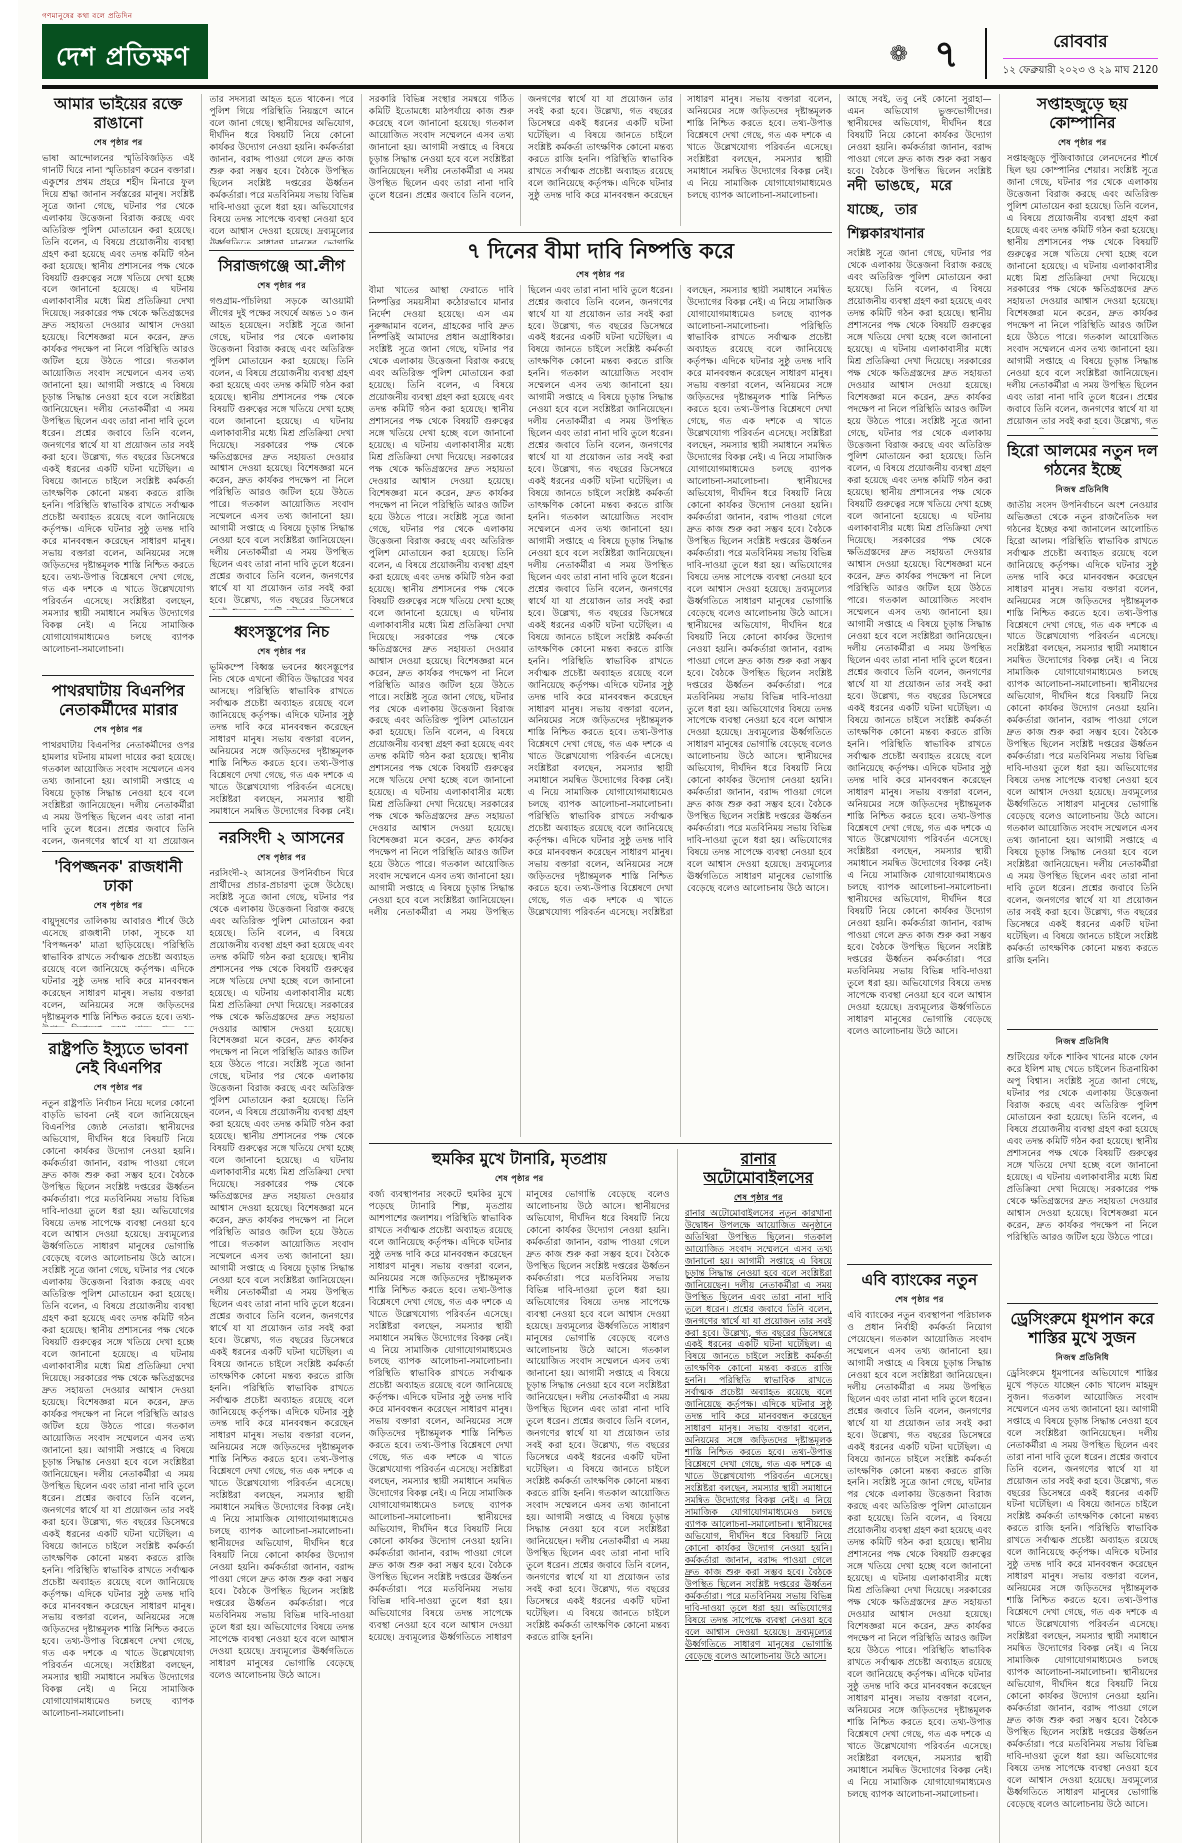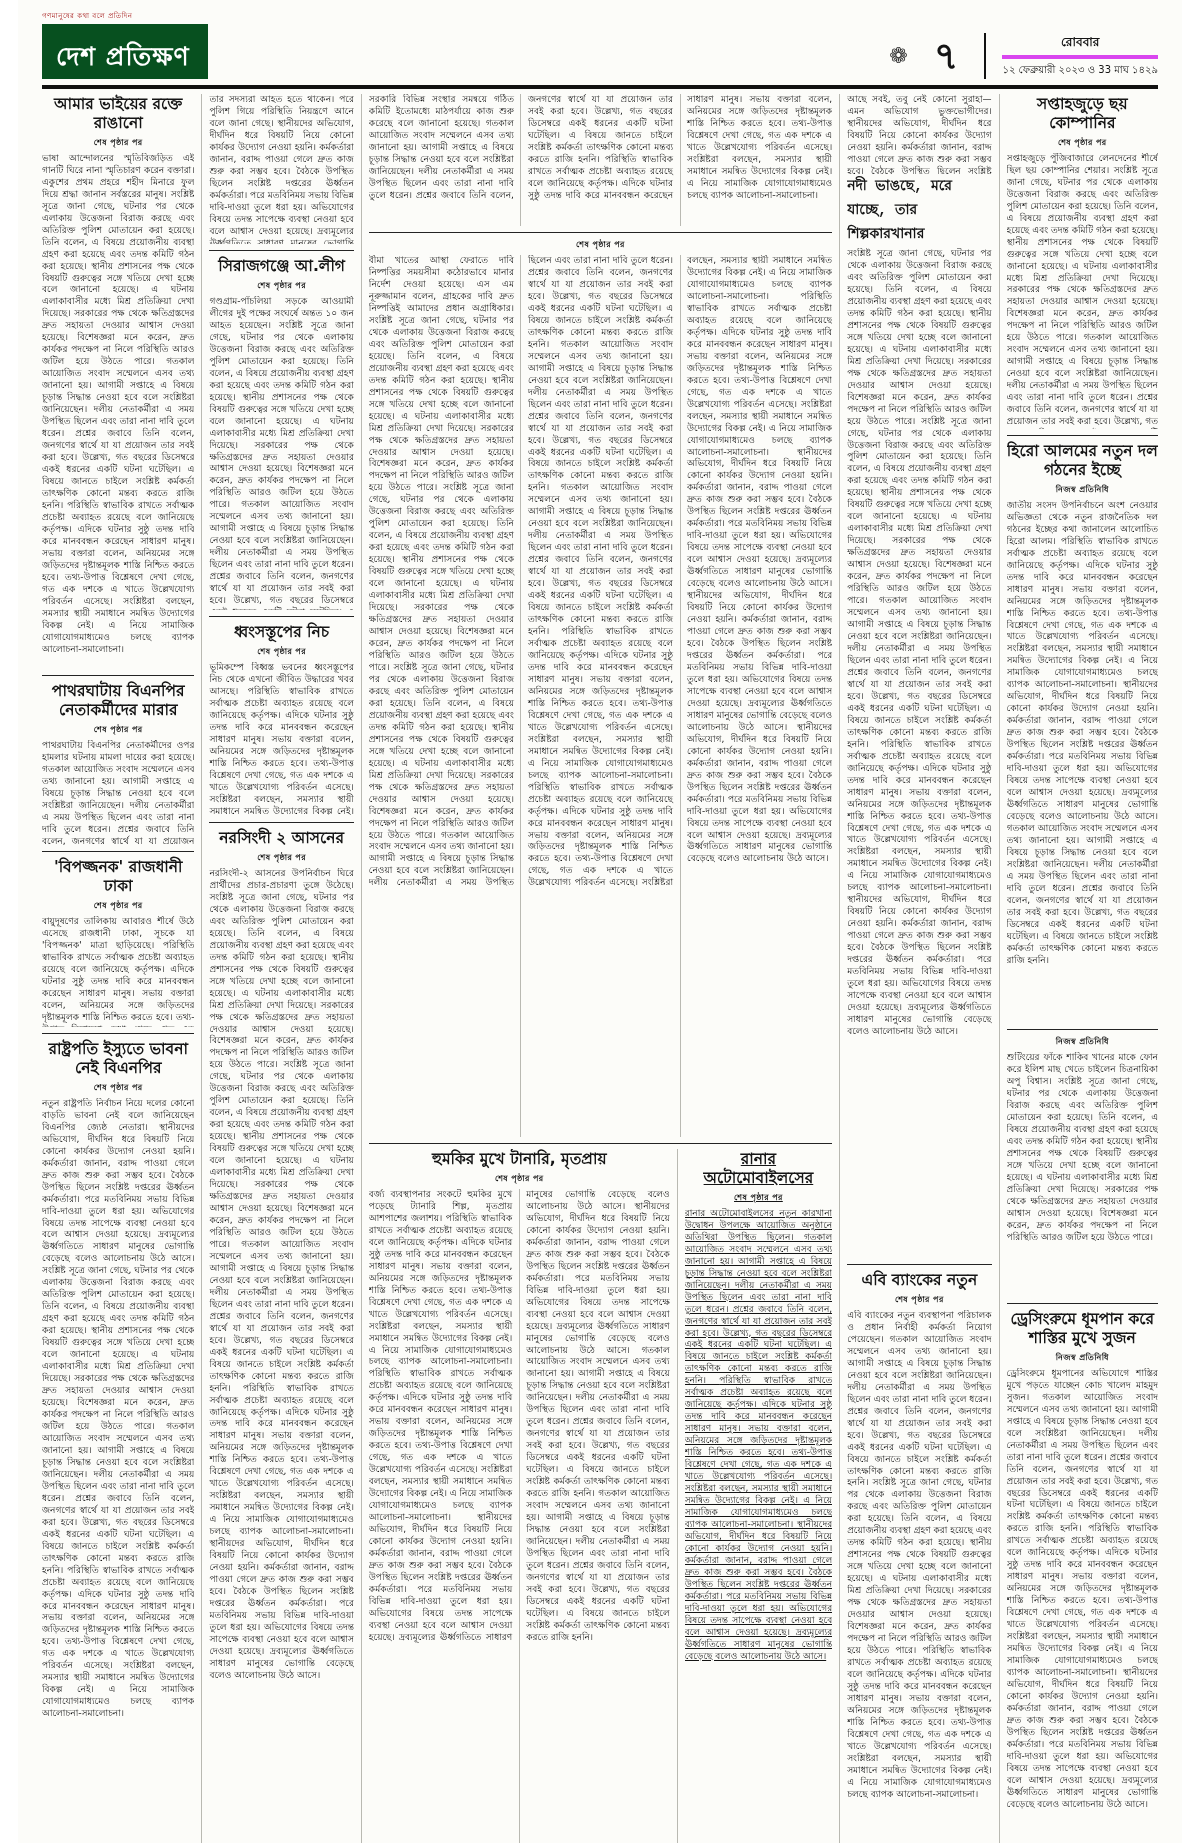--- a/index.html
+++ b/index.html
@@ -20,21 +20,21 @@
   .logo {
     background: #07501f; color: #fff; font-weight: bold;
     font-size: 25px; line-height: 1; padding: 20px 18px 10px 14px; letter-spacing: 1px;
   }
   .head-right { display: flex; align-items: center; gap: 14px; }
   .section-title { font-size: 31px; font-weight: 800; letter-spacing: 1px; }
   .ornament { font-size: 22px; color: #333; line-height: 1; }
   .pagenum { font-size: 38px; font-weight: bold; padding: 0 12px; line-height: 1; }
   .datebox { border-left: 2px solid #111; padding-left: 16px; text-align: center; }
   .datebox .day {
-    font-size: 12px; font-weight: bold; border-bottom: 4px solid #d946ef;
+    font-size: 17px; font-weight: bold; border-bottom: 1px solid #d946ef;
     padding: 0 8px 2px 8px; margin-bottom: 3px;
   }
   .datebox .date { font-size: 10px; }
   .head-rule { margin: 0 24px; border-top: 3px solid #111; height: 4px; border-bottom: 1px solid #111; }
   
   .grid {
     margin: 5px 24px 0 24px; height: 1758px;
     display: grid; grid-template-columns: repeat(7, 1fr);
     overflow: hidden;
   }
@@ -88,21 +88,21 @@
   <header class="masthead">
     <div class="logo-wrap">
       <div class="tagline">গণমানুষের কথা বলে প্রতিদিন</div>
       <div class="logo">দেশ প্রতিক্ষণ</div>
     </div>
     <div class="head-right">
       <div class="ornament">❁</div>
       <div class="pagenum">৭</div>
       <div class="datebox">
         <div class="day">রোববার</div>
-        <div class="date">১২ ফেব্রুয়ারী ২০২৩ ও 33 মাঘ ১৪২৯</div>
+        <div class="date">১২ ফেব্রুয়ারী ২০২৩ ও ২৯ মাঘ 2120</div>
       </div>
     </div>
   </header>
   <div class="head-rule"></div>
 
   <main class="grid">
 
     <section class="col" style="grid-column:1">
       <article style="height:575px">
         <h2 class="hl">আমার ভাইয়ের রক্তে রাঙানো</h2>
@@ -143,20 +143,21 @@
       <article class="ruled fill">
         <h2 class="hl">নরসিংদী ২ আসনের</h2>
         <div class="dateline">শেষ পৃষ্ঠার পর</div>
         <p class="body"><span>নরসিংদী-২ আসনের উপনির্বাচন ঘিরে প্রার্থীদের প্রচার-প্রচারণা তুঙ্গে উঠেছে। </span><span>সংশ্লিষ্ট সূত্রে জানা গেছে, ঘটনার পর থেকে এলাকায় উত্তেজনা বিরাজ করছে এবং অতিরিক্ত পুলিশ মোতায়েন করা হয়েছে। তিনি বলেন, এ বিষয়ে প্রয়োজনীয় ব্যবস্থা গ্রহণ করা হয়েছে এবং তদন্ত কমিটি গঠন করা হয়েছে। স্থানীয় প্রশাসনের পক্ষ থেকে বিষয়টি গুরুত্বের সঙ্গে খতিয়ে দেখা হচ্ছে বলে জানানো হয়েছে। এ ঘটনায় এলাকাবাসীর মধ্যে মিশ্র প্রতিক্রিয়া দেখা দিয়েছে। সরকারের পক্ষ থেকে ক্ষতিগ্রস্তদের দ্রুত সহায়তা দেওয়ার আশ্বাস দেওয়া হয়েছে। বিশেষজ্ঞরা মনে করেন, দ্রুত কার্যকর পদক্ষেপ না নিলে পরিস্থিতি আরও জটিল হয়ে উঠতে পারে। সংশ্লিষ্ট সূত্রে জানা গেছে, ঘটনার পর থেকে এলাকায় উত্তেজনা বিরাজ করছে এবং অতিরিক্ত পুলিশ মোতায়েন করা হয়েছে। তিনি বলেন, এ বিষয়ে প্রয়োজনীয় ব্যবস্থা গ্রহণ করা হয়েছে এবং তদন্ত কমিটি গঠন করা হয়েছে। স্থানীয় প্রশাসনের পক্ষ থেকে বিষয়টি গুরুত্বের সঙ্গে খতিয়ে দেখা হচ্ছে বলে জানানো হয়েছে। এ ঘটনায় এলাকাবাসীর মধ্যে মিশ্র প্রতিক্রিয়া দেখা দিয়েছে। সরকারের পক্ষ থেকে ক্ষতিগ্রস্তদের দ্রুত সহায়তা দেওয়ার আশ্বাস দেওয়া হয়েছে। বিশেষজ্ঞরা মনে করেন, দ্রুত কার্যকর পদক্ষেপ না নিলে পরিস্থিতি আরও জটিল হয়ে উঠতে পারে। </span><span>গতকাল আয়োজিত সংবাদ সম্মেলনে এসব তথ্য জানানো হয়। আগামী সপ্তাহে এ বিষয়ে চূড়ান্ত সিদ্ধান্ত নেওয়া হবে বলে সংশ্লিষ্টরা জানিয়েছেন। দলীয় নেতাকর্মীরা এ সময় উপস্থিত ছিলেন এবং তারা নানা দাবি তুলে ধরেন। প্রশ্নের জবাবে তিনি বলেন, জনগণের স্বার্থে যা যা প্রয়োজন তার সবই করা হবে। উল্লেখ্য, গত বছরের ডিসেম্বরে একই ধরনের একটি ঘটনা ঘটেছিল। এ বিষয়ে জানতে চাইলে সংশ্লিষ্ট কর্মকর্তা তাৎক্ষণিক কোনো মন্তব্য করতে রাজি হননি। </span><span>পরিস্থিতি স্বাভাবিক রাখতে সর্বাত্মক প্রচেষ্টা অব্যাহত রয়েছে বলে জানিয়েছে কর্তৃপক্ষ। এদিকে ঘটনার সুষ্ঠু তদন্ত দাবি করে মানববন্ধন করেছেন সাধারণ মানুষ। সভায় বক্তারা বলেন, অনিয়মের সঙ্গে জড়িতদের দৃষ্টান্তমূলক শাস্তি নিশ্চিত করতে হবে। তথ্য-উপাত্ত বিশ্লেষণে দেখা গেছে, গত এক দশকে এ খাতে উল্লেখযোগ্য পরিবর্তন এসেছে। সংশ্লিষ্টরা বলছেন, সমস্যার স্থায়ী সমাধানে সমন্বিত উদ্যোগের বিকল্প নেই। এ নিয়ে সামাজিক যোগাযোগমাধ্যমেও চলছে ব্যাপক আলোচনা-সমালোচনা। </span><span>স্থানীয়দের অভিযোগ, দীর্ঘদিন ধরে বিষয়টি নিয়ে কোনো কার্যকর উদ্যোগ নেওয়া হয়নি। কর্মকর্তারা জানান, বরাদ্দ পাওয়া গেলে দ্রুত কাজ শুরু করা সম্ভব হবে। বৈঠকে উপস্থিত ছিলেন সংশ্লিষ্ট দপ্তরের ঊর্ধ্বতন কর্মকর্তারা। পরে মতবিনিময় সভায় বিভিন্ন দাবি-দাওয়া তুলে ধরা হয়। অভিযোগের বিষয়ে তদন্ত সাপেক্ষে ব্যবস্থা নেওয়া হবে বলে আশ্বাস দেওয়া হয়েছে। দ্রব্যমূল্যের ঊর্ধ্বগতিতে সাধারণ মানুষের ভোগান্তি বেড়েছে বলেও আলোচনায় উঠে আসে। </span></p>
       </article>
     </section>
 
     <section class="group" style="grid-column:3 / span 3">
       <div class="group-top"><span>সরকারি বিভিন্ন সংস্থার সমন্বয়ে গঠিত কমিটি ইতোমধ্যে মাঠপর্যায়ে কাজ শুরু করেছে বলে জানানো হয়েছে। </span><span>গতকাল আয়োজিত সংবাদ সম্মেলনে এসব তথ্য জানানো হয়। আগামী সপ্তাহে এ বিষয়ে চূড়ান্ত সিদ্ধান্ত নেওয়া হবে বলে সংশ্লিষ্টরা জানিয়েছেন। দলীয় নেতাকর্মীরা এ সময় উপস্থিত ছিলেন এবং তারা নানা দাবি তুলে ধরেন। প্রশ্নের জবাবে তিনি বলেন, জনগণের স্বার্থে যা যা প্রয়োজন তার সবই করা হবে। উল্লেখ্য, গত বছরের ডিসেম্বরে একই ধরনের একটি ঘটনা ঘটেছিল। এ বিষয়ে জানতে চাইলে সংশ্লিষ্ট কর্মকর্তা তাৎক্ষণিক কোনো মন্তব্য করতে রাজি হননি। </span><span>পরিস্থিতি স্বাভাবিক রাখতে সর্বাত্মক প্রচেষ্টা অব্যাহত রয়েছে বলে জানিয়েছে কর্তৃপক্ষ। এদিকে ঘটনার সুষ্ঠু তদন্ত দাবি করে মানববন্ধন করেছেন সাধারণ মানুষ। সভায় বক্তারা বলেন, অনিয়মের সঙ্গে জড়িতদের দৃষ্টান্তমূলক শাস্তি নিশ্চিত করতে হবে। তথ্য-উপাত্ত বিশ্লেষণে দেখা গেছে, গত এক দশকে এ খাতে উল্লেখযোগ্য পরিবর্তন এসেছে। সংশ্লিষ্টরা বলছেন, সমস্যার স্থায়ী সমাধানে সমন্বিত উদ্যোগের বিকল্প নেই। এ নিয়ে সামাজিক যোগাযোগমাধ্যমেও চলছে ব্যাপক আলোচনা-সমালোচনা। </span></div>
       <article class="ruled group-article">
+        <h2 class="hl hl-lg">৭ দিনের বীমা দাবি নিষ্পত্তি করে</h2>
         <div class="dateline">শেষ পৃষ্ঠার পর</div>
         <p class="body group-body"><span>বীমা খাতের আস্থা ফেরাতে দাবি নিষ্পত্তির সময়সীমা কঠোরভাবে মানার নির্দেশ দেওয়া হয়েছে। এস এম নূরুজ্জামান বলেন, গ্রাহকের দাবি দ্রুত নিষ্পত্তিই আমাদের প্রধান অগ্রাধিকার। </span><span>সংশ্লিষ্ট সূত্রে জানা গেছে, ঘটনার পর থেকে এলাকায় উত্তেজনা বিরাজ করছে এবং অতিরিক্ত পুলিশ মোতায়েন করা হয়েছে। তিনি বলেন, এ বিষয়ে প্রয়োজনীয় ব্যবস্থা গ্রহণ করা হয়েছে এবং তদন্ত কমিটি গঠন করা হয়েছে। স্থানীয় প্রশাসনের পক্ষ থেকে বিষয়টি গুরুত্বের সঙ্গে খতিয়ে দেখা হচ্ছে বলে জানানো হয়েছে। এ ঘটনায় এলাকাবাসীর মধ্যে মিশ্র প্রতিক্রিয়া দেখা দিয়েছে। সরকারের পক্ষ থেকে ক্ষতিগ্রস্তদের দ্রুত সহায়তা দেওয়ার আশ্বাস দেওয়া হয়েছে। বিশেষজ্ঞরা মনে করেন, দ্রুত কার্যকর পদক্ষেপ না নিলে পরিস্থিতি আরও জটিল হয়ে উঠতে পারে। সংশ্লিষ্ট সূত্রে জানা গেছে, ঘটনার পর থেকে এলাকায় উত্তেজনা বিরাজ করছে এবং অতিরিক্ত পুলিশ মোতায়েন করা হয়েছে। তিনি বলেন, এ বিষয়ে প্রয়োজনীয় ব্যবস্থা গ্রহণ করা হয়েছে এবং তদন্ত কমিটি গঠন করা হয়েছে। স্থানীয় প্রশাসনের পক্ষ থেকে বিষয়টি গুরুত্বের সঙ্গে খতিয়ে দেখা হচ্ছে বলে জানানো হয়েছে। এ ঘটনায় এলাকাবাসীর মধ্যে মিশ্র প্রতিক্রিয়া দেখা দিয়েছে। সরকারের পক্ষ থেকে ক্ষতিগ্রস্তদের দ্রুত সহায়তা দেওয়ার আশ্বাস দেওয়া হয়েছে। বিশেষজ্ঞরা মনে করেন, দ্রুত কার্যকর পদক্ষেপ না নিলে পরিস্থিতি আরও জটিল হয়ে উঠতে পারে। সংশ্লিষ্ট সূত্রে জানা গেছে, ঘটনার পর থেকে এলাকায় উত্তেজনা বিরাজ করছে এবং অতিরিক্ত পুলিশ মোতায়েন করা হয়েছে। তিনি বলেন, এ বিষয়ে প্রয়োজনীয় ব্যবস্থা গ্রহণ করা হয়েছে এবং তদন্ত কমিটি গঠন করা হয়েছে। স্থানীয় প্রশাসনের পক্ষ থেকে বিষয়টি গুরুত্বের সঙ্গে খতিয়ে দেখা হচ্ছে বলে জানানো হয়েছে। এ ঘটনায় এলাকাবাসীর মধ্যে মিশ্র প্রতিক্রিয়া দেখা দিয়েছে। সরকারের পক্ষ থেকে ক্ষতিগ্রস্তদের দ্রুত সহায়তা দেওয়ার আশ্বাস দেওয়া হয়েছে। বিশেষজ্ঞরা মনে করেন, দ্রুত কার্যকর পদক্ষেপ না নিলে পরিস্থিতি আরও জটিল হয়ে উঠতে পারে। </span><span>গতকাল আয়োজিত সংবাদ সম্মেলনে এসব তথ্য জানানো হয়। আগামী সপ্তাহে এ বিষয়ে চূড়ান্ত সিদ্ধান্ত নেওয়া হবে বলে সংশ্লিষ্টরা জানিয়েছেন। দলীয় নেতাকর্মীরা এ সময় উপস্থিত ছিলেন এবং তারা নানা দাবি তুলে ধরেন। প্রশ্নের জবাবে তিনি বলেন, জনগণের স্বার্থে যা যা প্রয়োজন তার সবই করা হবে। উল্লেখ্য, গত বছরের ডিসেম্বরে একই ধরনের একটি ঘটনা ঘটেছিল। এ বিষয়ে জানতে চাইলে সংশ্লিষ্ট কর্মকর্তা তাৎক্ষণিক কোনো মন্তব্য করতে রাজি হননি। গতকাল আয়োজিত সংবাদ সম্মেলনে এসব তথ্য জানানো হয়। আগামী সপ্তাহে এ বিষয়ে চূড়ান্ত সিদ্ধান্ত নেওয়া হবে বলে সংশ্লিষ্টরা জানিয়েছেন। দলীয় নেতাকর্মীরা এ সময় উপস্থিত ছিলেন এবং তারা নানা দাবি তুলে ধরেন। প্রশ্নের জবাবে তিনি বলেন, জনগণের স্বার্থে যা যা প্রয়োজন তার সবই করা হবে। উল্লেখ্য, গত বছরের ডিসেম্বরে একই ধরনের একটি ঘটনা ঘটেছিল। এ বিষয়ে জানতে চাইলে সংশ্লিষ্ট কর্মকর্তা তাৎক্ষণিক কোনো মন্তব্য করতে রাজি হননি। গতকাল আয়োজিত সংবাদ সম্মেলনে এসব তথ্য জানানো হয়। আগামী সপ্তাহে এ বিষয়ে চূড়ান্ত সিদ্ধান্ত নেওয়া হবে বলে সংশ্লিষ্টরা জানিয়েছেন। দলীয় নেতাকর্মীরা এ সময় উপস্থিত ছিলেন এবং তারা নানা দাবি তুলে ধরেন। প্রশ্নের জবাবে তিনি বলেন, জনগণের স্বার্থে যা যা প্রয়োজন তার সবই করা হবে। উল্লেখ্য, গত বছরের ডিসেম্বরে একই ধরনের একটি ঘটনা ঘটেছিল। এ বিষয়ে জানতে চাইলে সংশ্লিষ্ট কর্মকর্তা তাৎক্ষণিক কোনো মন্তব্য করতে রাজি হননি। </span><span>পরিস্থিতি স্বাভাবিক রাখতে সর্বাত্মক প্রচেষ্টা অব্যাহত রয়েছে বলে জানিয়েছে কর্তৃপক্ষ। এদিকে ঘটনার সুষ্ঠু তদন্ত দাবি করে মানববন্ধন করেছেন সাধারণ মানুষ। সভায় বক্তারা বলেন, অনিয়মের সঙ্গে জড়িতদের দৃষ্টান্তমূলক শাস্তি নিশ্চিত করতে হবে। তথ্য-উপাত্ত বিশ্লেষণে দেখা গেছে, গত এক দশকে এ খাতে উল্লেখযোগ্য পরিবর্তন এসেছে। সংশ্লিষ্টরা বলছেন, সমস্যার স্থায়ী সমাধানে সমন্বিত উদ্যোগের বিকল্প নেই। এ নিয়ে সামাজিক যোগাযোগমাধ্যমেও চলছে ব্যাপক আলোচনা-সমালোচনা। পরিস্থিতি স্বাভাবিক রাখতে সর্বাত্মক প্রচেষ্টা অব্যাহত রয়েছে বলে জানিয়েছে কর্তৃপক্ষ। এদিকে ঘটনার সুষ্ঠু তদন্ত দাবি করে মানববন্ধন করেছেন সাধারণ মানুষ। সভায় বক্তারা বলেন, অনিয়মের সঙ্গে জড়িতদের দৃষ্টান্তমূলক শাস্তি নিশ্চিত করতে হবে। তথ্য-উপাত্ত বিশ্লেষণে দেখা গেছে, গত এক দশকে এ খাতে উল্লেখযোগ্য পরিবর্তন এসেছে। সংশ্লিষ্টরা বলছেন, সমস্যার স্থায়ী সমাধানে সমন্বিত উদ্যোগের বিকল্প নেই। এ নিয়ে সামাজিক যোগাযোগমাধ্যমেও চলছে ব্যাপক আলোচনা-সমালোচনা। পরিস্থিতি স্বাভাবিক রাখতে সর্বাত্মক প্রচেষ্টা অব্যাহত রয়েছে বলে জানিয়েছে কর্তৃপক্ষ। এদিকে ঘটনার সুষ্ঠু তদন্ত দাবি করে মানববন্ধন করেছেন সাধারণ মানুষ। সভায় বক্তারা বলেন, অনিয়মের সঙ্গে জড়িতদের দৃষ্টান্তমূলক শাস্তি নিশ্চিত করতে হবে। তথ্য-উপাত্ত বিশ্লেষণে দেখা গেছে, গত এক দশকে এ খাতে উল্লেখযোগ্য পরিবর্তন এসেছে। সংশ্লিষ্টরা বলছেন, সমস্যার স্থায়ী সমাধানে সমন্বিত উদ্যোগের বিকল্প নেই। এ নিয়ে সামাজিক যোগাযোগমাধ্যমেও চলছে ব্যাপক আলোচনা-সমালোচনা। </span><span>স্থানীয়দের অভিযোগ, দীর্ঘদিন ধরে বিষয়টি নিয়ে কোনো কার্যকর উদ্যোগ নেওয়া হয়নি। কর্মকর্তারা জানান, বরাদ্দ পাওয়া গেলে দ্রুত কাজ শুরু করা সম্ভব হবে। বৈঠকে উপস্থিত ছিলেন সংশ্লিষ্ট দপ্তরের ঊর্ধ্বতন কর্মকর্তারা। পরে মতবিনিময় সভায় বিভিন্ন দাবি-দাওয়া তুলে ধরা হয়। অভিযোগের বিষয়ে তদন্ত সাপেক্ষে ব্যবস্থা নেওয়া হবে বলে আশ্বাস দেওয়া হয়েছে। দ্রব্যমূল্যের ঊর্ধ্বগতিতে সাধারণ মানুষের ভোগান্তি বেড়েছে বলেও আলোচনায় উঠে আসে। স্থানীয়দের অভিযোগ, দীর্ঘদিন ধরে বিষয়টি নিয়ে কোনো কার্যকর উদ্যোগ নেওয়া হয়নি। কর্মকর্তারা জানান, বরাদ্দ পাওয়া গেলে দ্রুত কাজ শুরু করা সম্ভব হবে। বৈঠকে উপস্থিত ছিলেন সংশ্লিষ্ট দপ্তরের ঊর্ধ্বতন কর্মকর্তারা। পরে মতবিনিময় সভায় বিভিন্ন দাবি-দাওয়া তুলে ধরা হয়। অভিযোগের বিষয়ে তদন্ত সাপেক্ষে ব্যবস্থা নেওয়া হবে বলে আশ্বাস দেওয়া হয়েছে। দ্রব্যমূল্যের ঊর্ধ্বগতিতে সাধারণ মানুষের ভোগান্তি বেড়েছে বলেও আলোচনায় উঠে আসে। স্থানীয়দের অভিযোগ, দীর্ঘদিন ধরে বিষয়টি নিয়ে কোনো কার্যকর উদ্যোগ নেওয়া হয়নি। কর্মকর্তারা জানান, বরাদ্দ পাওয়া গেলে দ্রুত কাজ শুরু করা সম্ভব হবে। বৈঠকে উপস্থিত ছিলেন সংশ্লিষ্ট দপ্তরের ঊর্ধ্বতন কর্মকর্তারা। পরে মতবিনিময় সভায় বিভিন্ন দাবি-দাওয়া তুলে ধরা হয়। অভিযোগের বিষয়ে তদন্ত সাপেক্ষে ব্যবস্থা নেওয়া হবে বলে আশ্বাস দেওয়া হয়েছে। দ্রব্যমূল্যের ঊর্ধ্বগতিতে সাধারণ মানুষের ভোগান্তি বেড়েছে বলেও আলোচনায় উঠে আসে। </span></p>
       </article>
       <div class="group-bottom">
         <article class="gb-left">
           <h2 class="hl">হুমকির মুখে টানারি, মৃতপ্রায়</h2>
           <div class="dateline">শেষ পৃষ্ঠার পর</div>
           <p class="body body-2col"><span>বর্জ্য ব্যবস্থাপনার সংকটে হুমকির মুখে পড়েছে ট্যানারি শিল্প, মৃতপ্রায় আশপাশের জলাশয়। </span><span>পরিস্থিতি স্বাভাবিক রাখতে সর্বাত্মক প্রচেষ্টা অব্যাহত রয়েছে বলে জানিয়েছে কর্তৃপক্ষ। এদিকে ঘটনার সুষ্ঠু তদন্ত দাবি করে মানববন্ধন করেছেন সাধারণ মানুষ। সভায় বক্তারা বলেন, অনিয়মের সঙ্গে জড়িতদের দৃষ্টান্তমূলক শাস্তি নিশ্চিত করতে হবে। তথ্য-উপাত্ত বিশ্লেষণে দেখা গেছে, গত এক দশকে এ খাতে উল্লেখযোগ্য পরিবর্তন এসেছে। সংশ্লিষ্টরা বলছেন, সমস্যার স্থায়ী সমাধানে সমন্বিত উদ্যোগের বিকল্প নেই। এ নিয়ে সামাজিক যোগাযোগমাধ্যমেও চলছে ব্যাপক আলোচনা-সমালোচনা। পরিস্থিতি স্বাভাবিক রাখতে সর্বাত্মক প্রচেষ্টা অব্যাহত রয়েছে বলে জানিয়েছে কর্তৃপক্ষ। এদিকে ঘটনার সুষ্ঠু তদন্ত দাবি করে মানববন্ধন করেছেন সাধারণ মানুষ। সভায় বক্তারা বলেন, অনিয়মের সঙ্গে জড়িতদের দৃষ্টান্তমূলক শাস্তি নিশ্চিত করতে হবে। তথ্য-উপাত্ত বিশ্লেষণে দেখা গেছে, গত এক দশকে এ খাতে উল্লেখযোগ্য পরিবর্তন এসেছে। সংশ্লিষ্টরা বলছেন, সমস্যার স্থায়ী সমাধানে সমন্বিত উদ্যোগের বিকল্প নেই। এ নিয়ে সামাজিক যোগাযোগমাধ্যমেও চলছে ব্যাপক আলোচনা-সমালোচনা। </span><span>স্থানীয়দের অভিযোগ, দীর্ঘদিন ধরে বিষয়টি নিয়ে কোনো কার্যকর উদ্যোগ নেওয়া হয়নি। কর্মকর্তারা জানান, বরাদ্দ পাওয়া গেলে দ্রুত কাজ শুরু করা সম্ভব হবে। বৈঠকে উপস্থিত ছিলেন সংশ্লিষ্ট দপ্তরের ঊর্ধ্বতন কর্মকর্তারা। পরে মতবিনিময় সভায় বিভিন্ন দাবি-দাওয়া তুলে ধরা হয়। অভিযোগের বিষয়ে তদন্ত সাপেক্ষে ব্যবস্থা নেওয়া হবে বলে আশ্বাস দেওয়া হয়েছে। দ্রব্যমূল্যের ঊর্ধ্বগতিতে সাধারণ মানুষের ভোগান্তি বেড়েছে বলেও আলোচনায় উঠে আসে। স্থানীয়দের অভিযোগ, দীর্ঘদিন ধরে বিষয়টি নিয়ে কোনো কার্যকর উদ্যোগ নেওয়া হয়নি। কর্মকর্তারা জানান, বরাদ্দ পাওয়া গেলে দ্রুত কাজ শুরু করা সম্ভব হবে। বৈঠকে উপস্থিত ছিলেন সংশ্লিষ্ট দপ্তরের ঊর্ধ্বতন কর্মকর্তারা। পরে মতবিনিময় সভায় বিভিন্ন দাবি-দাওয়া তুলে ধরা হয়। অভিযোগের বিষয়ে তদন্ত সাপেক্ষে ব্যবস্থা নেওয়া হবে বলে আশ্বাস দেওয়া হয়েছে। দ্রব্যমূল্যের ঊর্ধ্বগতিতে সাধারণ মানুষের ভোগান্তি বেড়েছে বলেও আলোচনায় উঠে আসে। </span><span>গতকাল আয়োজিত সংবাদ সম্মেলনে এসব তথ্য জানানো হয়। আগামী সপ্তাহে এ বিষয়ে চূড়ান্ত সিদ্ধান্ত নেওয়া হবে বলে সংশ্লিষ্টরা জানিয়েছেন। দলীয় নেতাকর্মীরা এ সময় উপস্থিত ছিলেন এবং তারা নানা দাবি তুলে ধরেন। প্রশ্নের জবাবে তিনি বলেন, জনগণের স্বার্থে যা যা প্রয়োজন তার সবই করা হবে। উল্লেখ্য, গত বছরের ডিসেম্বরে একই ধরনের একটি ঘটনা ঘটেছিল। এ বিষয়ে জানতে চাইলে সংশ্লিষ্ট কর্মকর্তা তাৎক্ষণিক কোনো মন্তব্য করতে রাজি হননি। গতকাল আয়োজিত সংবাদ সম্মেলনে এসব তথ্য জানানো হয়। আগামী সপ্তাহে এ বিষয়ে চূড়ান্ত সিদ্ধান্ত নেওয়া হবে বলে সংশ্লিষ্টরা জানিয়েছেন। দলীয় নেতাকর্মীরা এ সময় উপস্থিত ছিলেন এবং তারা নানা দাবি তুলে ধরেন। প্রশ্নের জবাবে তিনি বলেন, জনগণের স্বার্থে যা যা প্রয়োজন তার সবই করা হবে। উল্লেখ্য, গত বছরের ডিসেম্বরে একই ধরনের একটি ঘটনা ঘটেছিল। এ বিষয়ে জানতে চাইলে সংশ্লিষ্ট কর্মকর্তা তাৎক্ষণিক কোনো মন্তব্য করতে রাজি হননি। </span></p>
         </article>
         <article class="gb-right">

